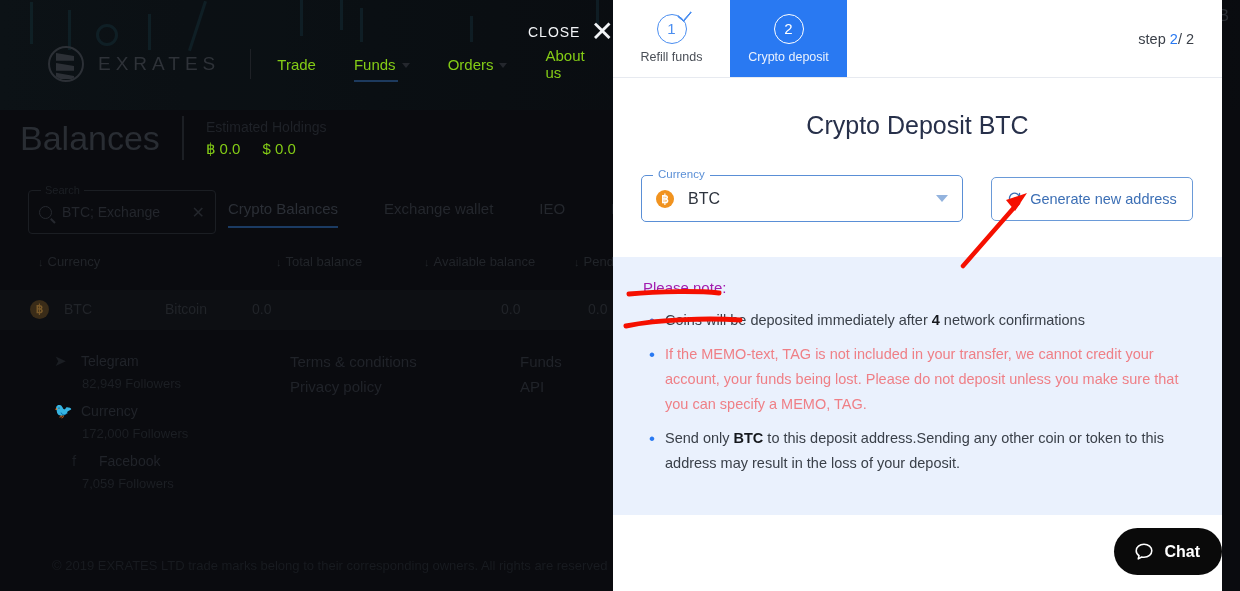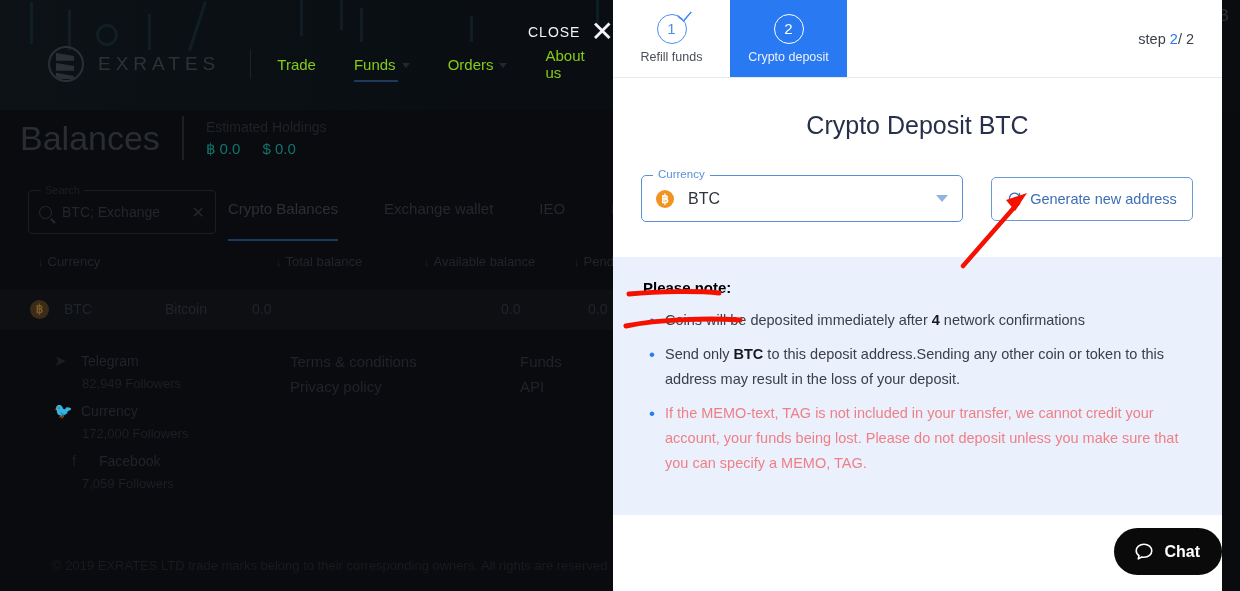--- a/index.html
+++ b/index.html
@@ -75,21 +75,21 @@
   #close-btn .x { font-size:28px; line-height:24px; font-weight:300; }
 
   
   #balances-head {
     position:absolute; left:20px; top:116px;
     display:flex; align-items:center;
   }
   #balances-title { font-size:34px; color:#292d33; font-weight:400; }
   #balances-head .vbar { width:2px; height:44px; background:#1c1f24; margin:0 22px; }
   #holdings-label { font-size:14px; color:#1f2228; }
-  #holdings-vals { margin-top:5px; font-size:15px; color:#0f766e; display:flex; gap:22px; }
+  #holdings-vals { margin-top:5px; font-size:15px; color:#84cc16; display:flex; gap:22px; }
 
   
   #search-wrap {
     position:absolute; left:28px; top:190px; width:188px; height:44px;
     border:1px solid #1b1e23; border-radius:4px;
     display:flex; align-items:center; padding:0 10px;
   }
   #search-float {
     position:absolute; left:12px; top:-7px; background:#0a0b0f;
     padding:0 4px; font-size:11px; color:#1d2025;
@@ -103,21 +103,21 @@
     width:6px; height:1.6px; background:#26292f; transform:rotate(45deg);
   }
   #search-value { margin-left:10px; font-size:14px; color:#23262c; flex:1; }
   #search-clear { font-size:16px; color:#23262c; }
 
   
   #bg-tabs {
     position:absolute; left:228px; top:200px;
     display:flex; gap:46px; align-items:flex-start;
   }
-  .bg-tab { font-size:15px; color:#24272d; position:relative; padding-bottom:24px; }
+  .bg-tab { font-size:15px; color:#24272d; position:relative; padding-bottom:11px; }
   .bg-tab.active { color:#2b2f36; }
   .bg-tab.active::after {
     content:""; position:absolute; left:0; right:0; bottom:0;
     height:2px; background:#1b3b63;
   }
 
   
   #bg-thead {
     position:absolute; left:22px; top:254px; width:600px; height:18px;
   }
@@ -219,21 +219,21 @@
     gap:8px; cursor:pointer;
   }
   #generate-btn .label { font-size:14.5px; color:#3c6fb5; }
   .refresh-ico { width:15px; height:15px; flex:none; }
 
   
   #note-block {
     margin-top:35px; background:#eaf1fd; padding:22px 30px 30px 30px;
     flex:none; position:relative;
   }
-  #note-title { font-size:15px; font-weight:bold; color:#000000; margin-bottom:12px; }
+  #note-title { font-size:15px; font-weight:normal; color:#a21caf; margin-bottom:12px; }
   .note-li {
     position:relative; padding-left:22px; font-size:14.5px;
     color:#3a4049; line-height:25px; margin-bottom:9px;
   }
   .note-li::before {
     content:"•"; position:absolute; left:6px; top:0;
     color:#2979f2; font-size:17px; line-height:25px;
   }
   .note-li.warn { color:#ef7f86; }
   .note-li.warn::before { color:#2979f2; }
@@ -413,26 +413,26 @@
     </div>
   </div>
 
   <div id="note-block">
     <div id="note-title">Please note:</div>
 
     <div class="note-li">
       <span>Coins will be deposited immediately after </span><b>4</b><span> network confirmations</span>
     </div>
 
+    <div class="note-li warn">
+      <span>If the MEMO-text, TAG is not included in your transfer, we cannot credit your account, your funds being lost. Please do not deposit unless you make sure that you can specify a MEMO, TAG.</span>
+    </div>
+
     <div class="note-li">
       <span>Send only </span><b>BTC</b><span> to this deposit address.Sending any other coin or token to this address may result in the loss of your deposit.</span>
-    </div>
-
-    <div class="note-li warn">
-      <span>If the MEMO-text, TAG is not included in your transfer, we cannot credit your account, your funds being lost. Please do not deposit unless you make sure that you can specify a MEMO, TAG.</span>
     </div>
   </div>
 </div>
 
 <div id="chat-btn">
   <svg width="22" height="22" viewBox="0 0 24 24">
     <path d="M12 3.5c-4.8 0-8.5 3.1-8.5 7 0 2.2 1.2 4.1 3.1 5.4l-.9 3.6 3.8-2.1c.8.2 1.7.3 2.5.3 4.8 0 8.5-3.1 8.5-7s-3.7-7.2-8.5-7.2z" fill="none" stroke="#ffffff" stroke-width="1.7" stroke-linejoin="round"></path>
   </svg>
   <span class="label">Chat</span>
 </div>

